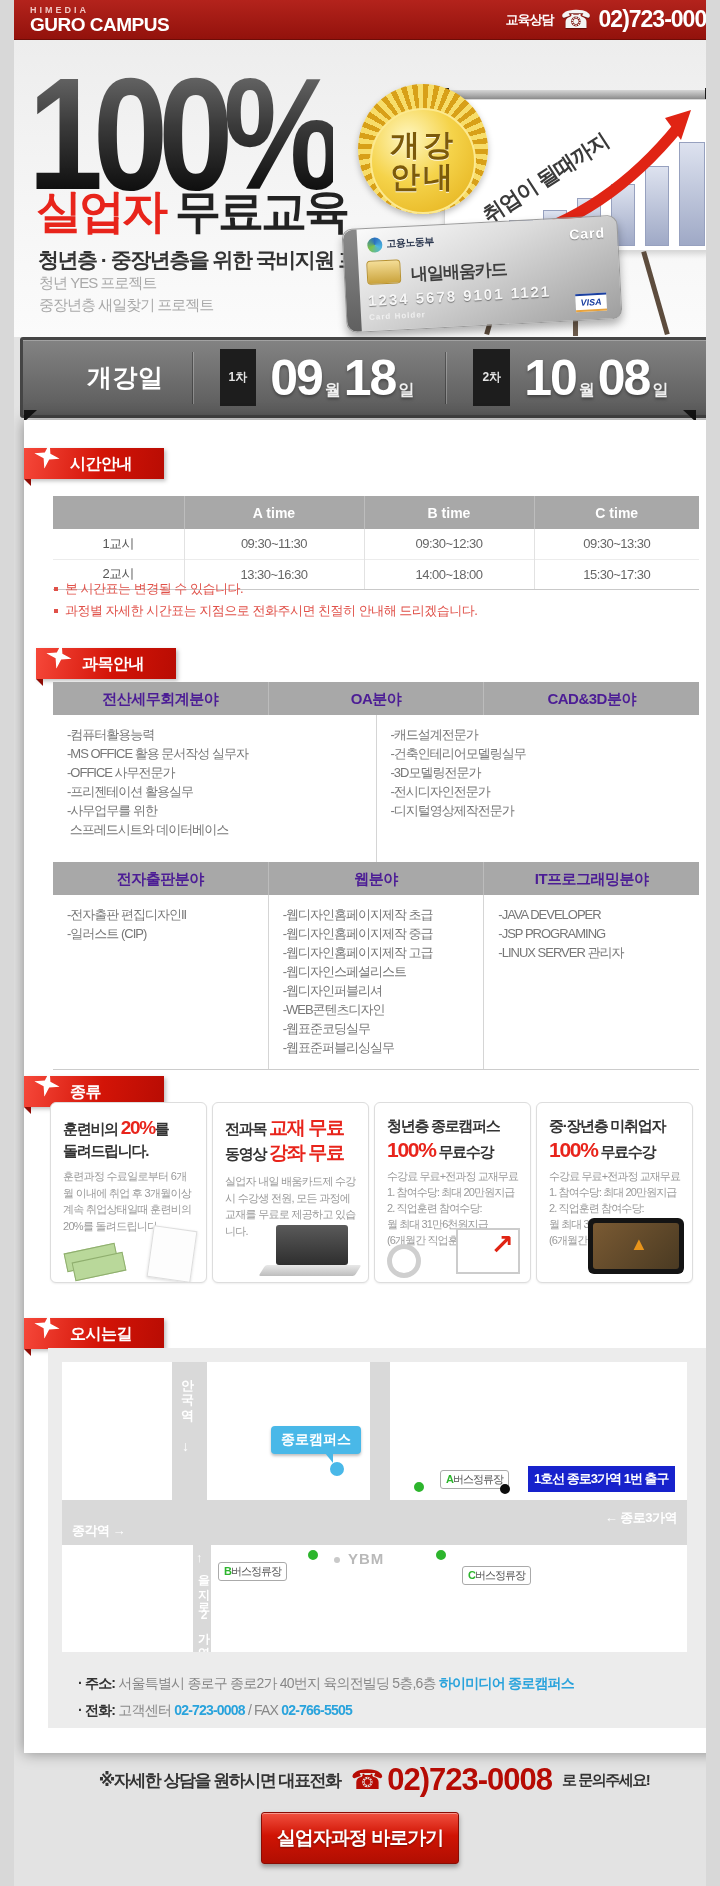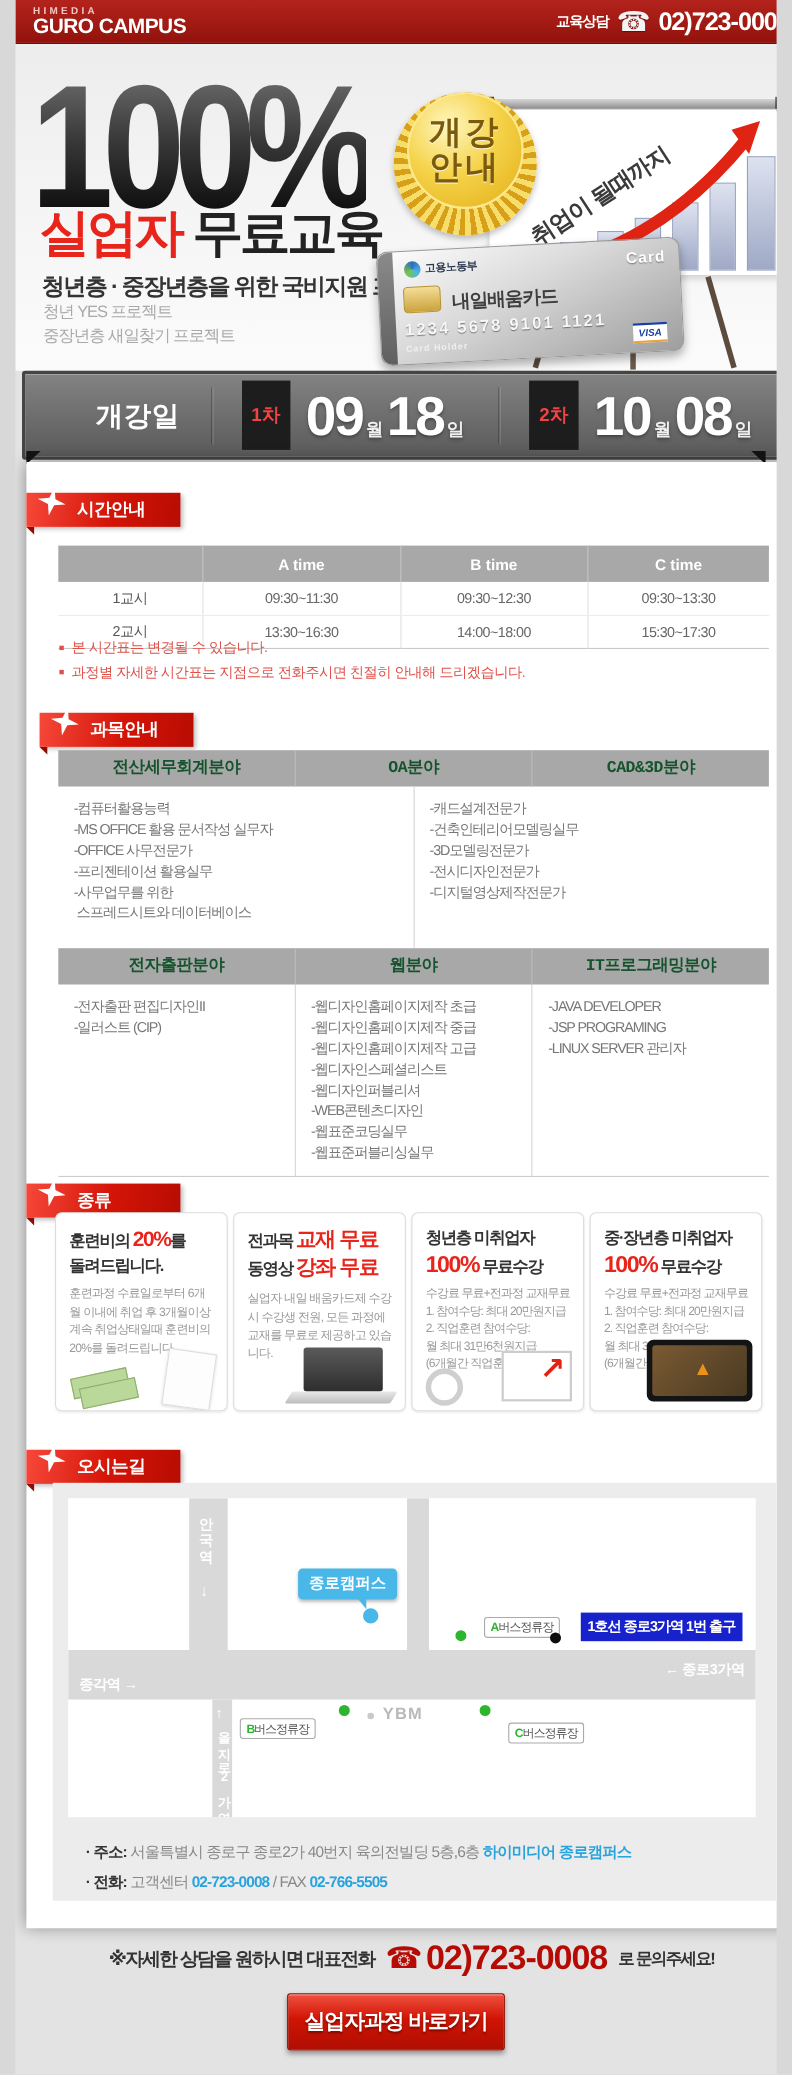--- a/index.html
+++ b/index.html
@@ -51,21 +51,21 @@
     font-size:21px; font-weight:bold; color:#3a3a3a; letter-spacing:-1px; white-space:nowrap;
     text-shadow:0 1px 0 #fff; }
   .leg { position:absolute; top:160px; width:5px; height:86px; background:#5d4c3d; }
   .leg-l { left:52px; transform:rotate(16deg); }
   .leg-r { right:52px; transform:rotate(-16deg); }
   .leg-c { left:129px; top:163px; height:83px; background:#6d5c4c; }
 
   
   .gold-badge { position:absolute; left:344px; top:44px; width:130px; height:130px; border-radius:50%;
     background:repeating-conic-gradient(#d8a018 0deg 5deg,#f7dd6a 5deg 10deg);
-    display:flex; align-items:flex-start; justify-content:center; box-shadow:0 3px 6px rgba(0,0,0,.25); }
+    display:flex; align-items:flex-end; justify-content:center; box-shadow:0 3px 6px rgba(0,0,0,.25); }
   .gold-inner { width:106px; height:106px; border-radius:50%; border:2px solid #fce98f;
     background:radial-gradient(circle at 35% 28%,#fff7c0 0%,#f5d34a 45%,#e3ae17 100%);
     display:flex; flex-direction:column; align-items:center; justify-content:center; }
   .gold-inner span { font-size:30px; font-weight:bold; color:#7c5a0a; line-height:1.08;
     letter-spacing:3px; text-shadow:0 1px 0 rgba(255,255,255,.85); }
 
   
   .cardg { position:absolute; left:330px; top:182px; width:276px; height:104px; border-radius:10px;
     background:linear-gradient(155deg,#fdfdfd 0%,#dcdcdc 40%,#9e9e9e 100%);
     border:1px solid #9a9a9a; transform:rotate(-3deg);
@@ -88,21 +88,21 @@
     font-size:9px; font-weight:bold; font-style:italic; padding:2px 5px;
     border-top:2px solid #1a3fa0; border-bottom:2px solid #e8a33d; }
 
   
   .openbar { position:absolute; left:6px; top:337px; width:708px; height:81px;
     background:linear-gradient(#838383,#5a5a5a); border:3px solid #454545; border-radius:3px;
     box-shadow:inset 0 1px 0 rgba(255,255,255,.25); display:flex; align-items:center; }
   .ob-label { margin-left:64px; font-size:25px; font-weight:bold; color:#fff; letter-spacing:0.5px; }
   .ob-sep { width:0; height:52px; border-left:1px solid rgba(0,0,0,.3);
     border-right:1px solid rgba(255,255,255,.25); margin-left:28px; }
-  .ob-badge { background:#1d1d1d; color:#ef4444; font-size:17px; font-weight:bold;
+  .ob-badge { background:#1d1d1d; color:#e5e5e5; font-size:12px; font-weight:bold;
     padding:20px 9px; margin-left:26px; }
   .ob-date { display:flex; align-items:baseline; color:#fff; font-weight:bold; margin-left:14px;
     text-shadow:0 2px 3px rgba(0,0,0,.35); }
   .ob-date b { font-size:50px; letter-spacing:-2px; line-height:1; }
   .ob-date i { font-style:normal; font-size:16px; margin:0 3px; color:#efefef; }
 
   .notch { position:absolute; top:410px; width:0; height:0; }
   .nl { left:10px; border-top:12px solid #141414; border-right:13px solid transparent; }
   .nr { right:10px; border-top:12px solid #141414; border-left:13px solid transparent; }
 
@@ -132,21 +132,21 @@
   .ttable td:first-child { border-left:none; color:#555; }
   .ttable tbody tr:nth-child(2) td { border-top:1px solid #ececec; border-bottom:1px solid #c9c9c9; }
 
   .notes { position:absolute; left:30px; top:158px; }
   .note { position:relative; font-size:13px; color:#e05048; line-height:22px; padding-left:11px; letter-spacing:-0.5px; }
   .note::before { content:""; position:absolute; left:0; top:9px; width:4px; height:4px; background:#e05048; }
 
   
   .subj { position:absolute; left:29px; top:262px; width:646px; }
   .subj-head { display:flex; background:#a8a8a8; height:33px; line-height:33px;
-    color:#14532d; font-weight:bold; font-size:15px; text-align:center; letter-spacing:-0.5px;font-family:Liberation Mono, monospace; }
+    color:#4c1d95; font-weight:bold; font-size:15px; text-align:center; letter-spacing:-0.5px; }
   .subj-head > div { flex:1; border-left:1px solid #bcbcbc; }
   .subj-head > div:first-child { border-left:none; }
   .subj-cols { display:flex; }
   .subj-col { flex:1; padding:10px 4px 12px 14px; border-left:1px solid #d5d5d5; }
   .subj-col:first-child { border-left:none; }
   .sc1 { min-height:147px; } .sc2 { min-height:153px; border-bottom:1px solid #ccc; }
   .si { font-size:13px; color:#777; line-height:19px; letter-spacing:-1px; white-space:pre-wrap; }
 
   
   .bens { position:absolute; left:26px; top:682px; display:flex; gap:5px; }
@@ -436,21 +436,21 @@
           <div><span>동영상 </span><span class="red big">강좌 무료</span></div>
         </div>
         <p class="ben-body">실업자 내일 배움카드제 수강시 수강생 전원, 모든 과정에 교재를 무료로 제공하고 있습니다.</p>
         <div class="art art-laptop">
             <div class="lap-screen"></div>
             <div class="lap-base"></div>
           </div>
       </div>
       <div class="ben">
         <div class="ben-title">
-          <div>청년층 미취업자</div>
+          <div>청년층 종로캠퍼스</div>
           <div><span class="pct-red">100%</span><span> 무료수강</span></div>
         </div>
         <div class="ben-lines">
           <div>수강료 무료+전과정 교재무료</div>
           <div>1. 참여수당: 최대 20만원지급</div>
           <div>2. 직업훈련 참여수당:</div>
           <div>월 최대 31만6천원지급</div>
           <div>(6개월간 직업훈련 참여시)</div>
         </div>
         <div class="art art-chartmini">

